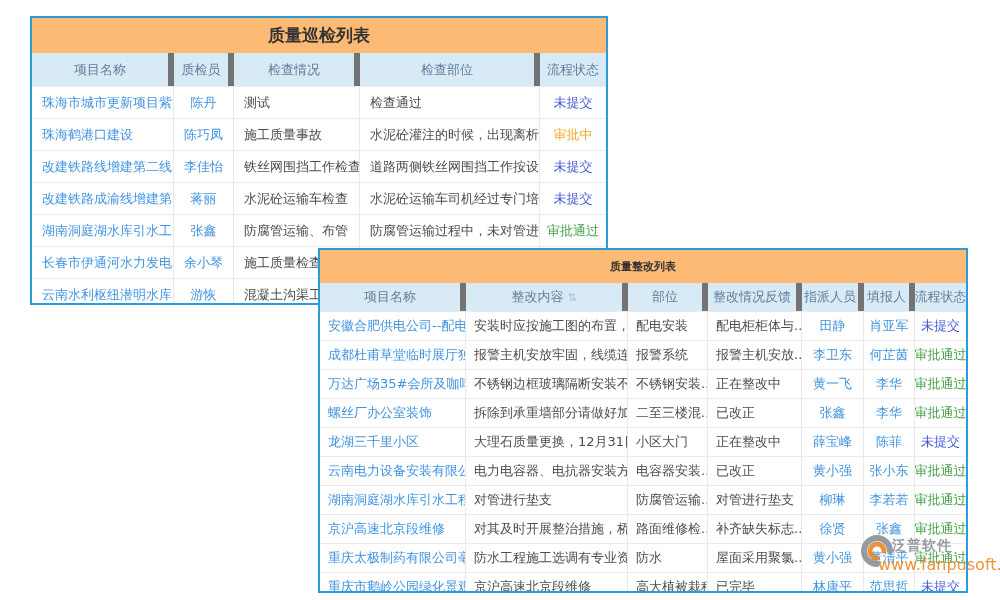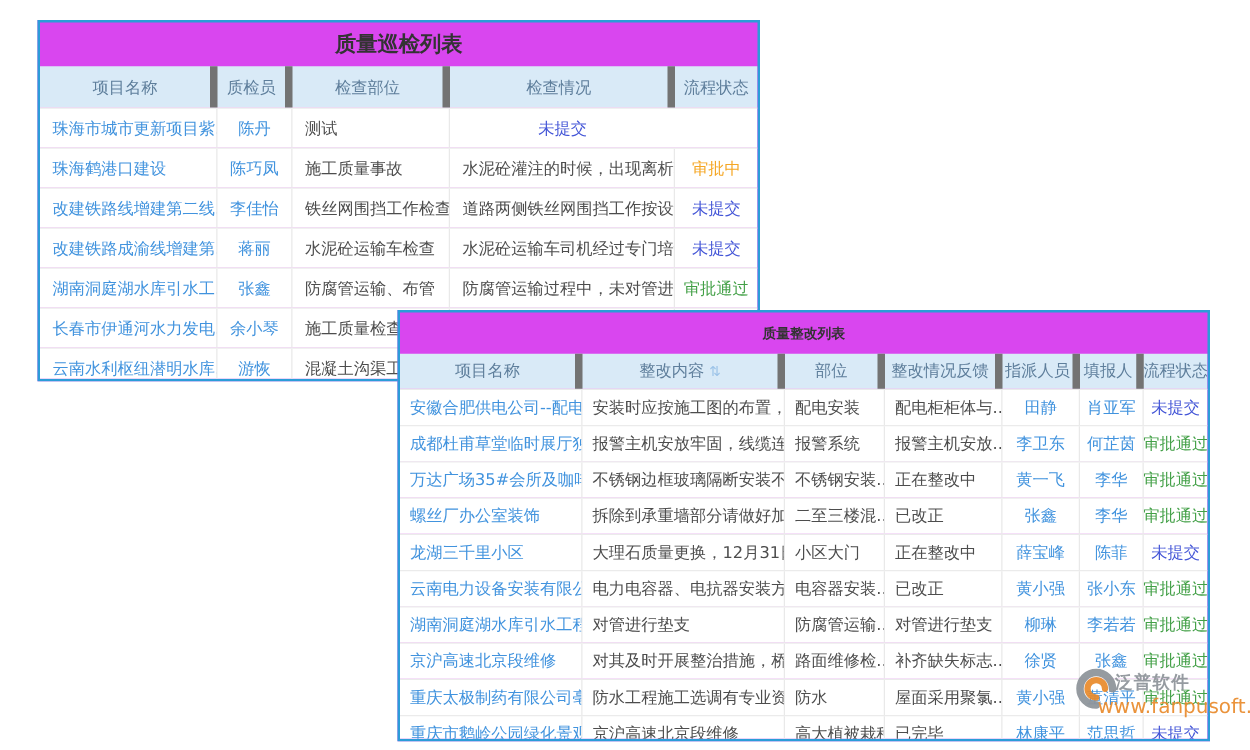--- a/index.html
+++ b/index.html
@@ -2,21 +2,21 @@
 <html><head>
 <meta charset="utf-8">
 <style>
   html,body{margin:0;padding:0;}
   body{
     width:1000px;height:600px;position:relative;background:#ffffff;
     font-family:"DejaVu Sans","Liberation Sans",sans-serif;
     overflow:hidden;
   }
   .panel{
-    position:absolute;background:#d946ef;border:2px solid #2B9CD8;
+    position:absolute;background:#fdba74;border:2px solid #2B9CD8;
     box-sizing:border-box;overflow:hidden;
   }
   #inspection-panel{left:30px;top:16px;width:578px;height:289px;z-index:1;}
   #rectification-panel{left:318px;top:248px;width:650px;height:345px;z-index:2;}
 
   .panel-title{
     text-align:center;font-weight:bold;color:#333333;
     display:flex;align-items:center;justify-content:center;
   }
   #inspection-panel .panel-title{height:35px;font-size:17px;}
@@ -73,29 +73,30 @@
   }
 </style>
 </head>
 <body>
 
 <div class="panel" id="inspection-panel">
   <div class="panel-title">质量巡检列表</div>
   <div class="thead">
     <div class="cell">项目名称</div>
     <div class="cell">质检员</div>
+    <div class="cell">检查情况</div>
     <div class="cell">检查部位</div>
-    <div class="cell">检查情况</div>
     <div class="cell">流程状态</div>
   </div>
   <div id="t1-body">
       <div class="trow">
         <div class="cell al link">珠海市城市更新项目紫...</div>
         <div class="cell ac link">陈丹</div>
         <div class="cell al">测试</div>
+        <div class="cell al">检查通过</div>
         <div class="cell ac st-unsubmitted">未提交</div>
       </div>
       <div class="trow">
         <div class="cell al link">珠海鹤港口建设</div>
         <div class="cell ac link">陈巧凤</div>
         <div class="cell al">施工质量事故</div>
         <div class="cell al">水泥砼灌注的时候，出现离析现象</div>
         <div class="cell ac st-pending">审批中</div>
       </div>
       <div class="trow">

